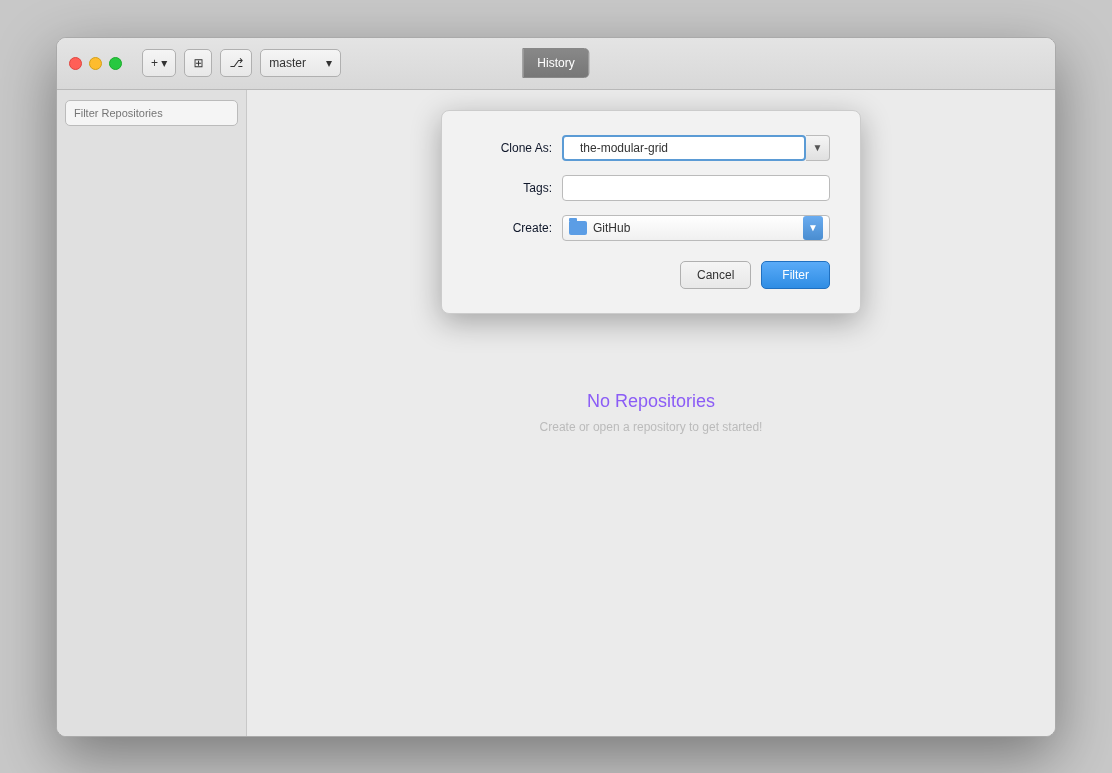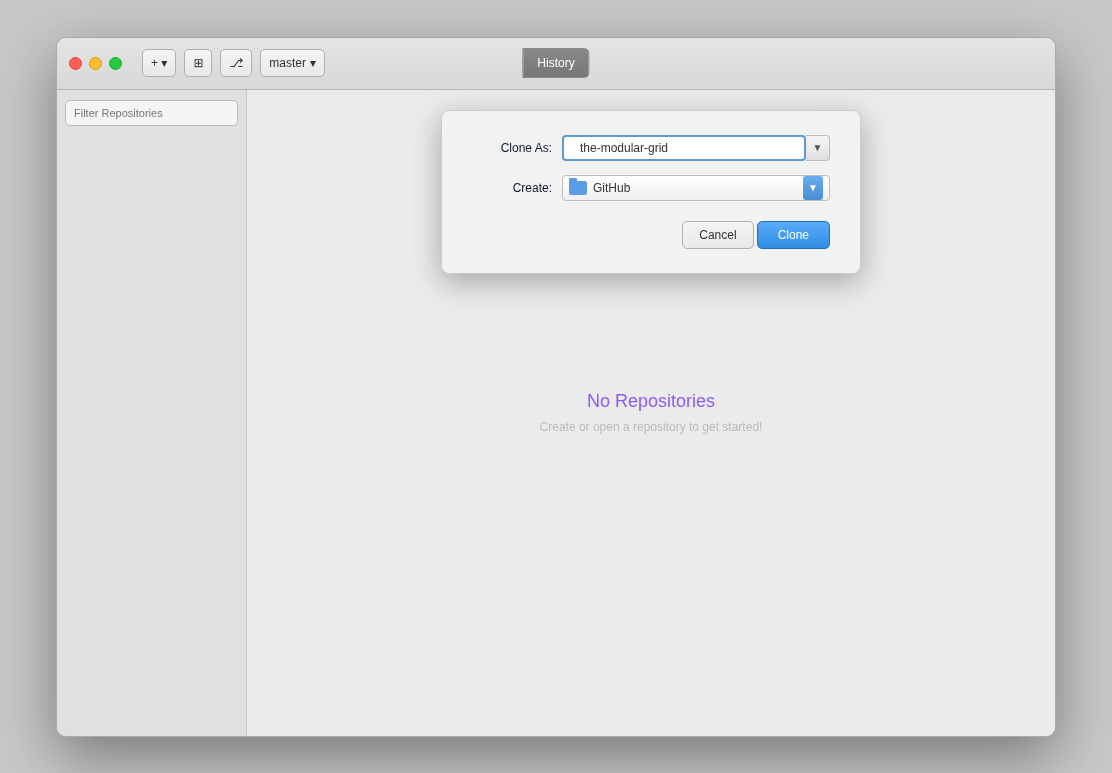--- a/index.html
+++ b/index.html
@@ -81,21 +81,21 @@
       padding: 4px 8px;
       font-size: 12px;
       color: #333;
       cursor: pointer;
       height: 28px;
     }
 
     .branch-btn {
       display: flex;
       align-items: center;
-      gap: 4px;
+      gap: 20px;
       background: linear-gradient(to bottom, #f5f5f5, #e8e8e8);
       border: 1px solid #b0b0b0;
       border-radius: 5px;
       padding: 4px 8px;
       font-size: 12px;
       color: #333;
       cursor: pointer;
       height: 28px;
     }
 
@@ -313,21 +313,21 @@
       border-radius: 3px;
       margin: 2px 0;
       cursor: pointer;
       color: #fff;
       font-size: 10px;
     }
 
     .modal-footer {
       display: flex;
       justify-content: flex-end;
-      gap: 3px;
+      gap: 10px;
       margin-top: 20px;
     }
 
     .btn-cancel {
       height: 28px;
       padding: 0 16px;
       background: linear-gradient(to bottom, #f5f5f5, #e8e8e8);
       border: 1px solid #b0b0b0;
       border-radius: 5px;
       font-size: 12px;
@@ -392,34 +392,40 @@
           <div class="form-row">
             <label class="form-label">Clone As:</label>
             <div class="form-input-wrapper">
               <input class="form-input" type="text" value="the-modular-grid" style="">
               <button class="dropdown-arrow-btn">
                 <span>▼</span>
               </button>
             </div>
           </div>
 
+          <div class="form-row">
+            <label class="form-label">Tags:</label>
+            <div class="form-input-wrapper">
+              <input class="form-input-plain" type="text" style="">
+            </div>
+          </div>
 
           <div class="form-row">
             <label class="form-label">Create:</label>
             <div class="where-select-wrapper">
               <div class="folder-icon"></div>
               <span class="where-label">GitHub</span>
               <div class="where-chevron-btn">
                 <span>▼</span>
               </div>
             </div>
           </div>
 
           <div class="modal-footer">
             <button class="btn-cancel">Cancel</button>
-            <button class="btn-clone">Clone</button>
+            <button class="btn-clone">Filter</button>
           </div>
 
         </div>
       </div>
     </div>
   </div>
 </div>
 
 </body></html>

